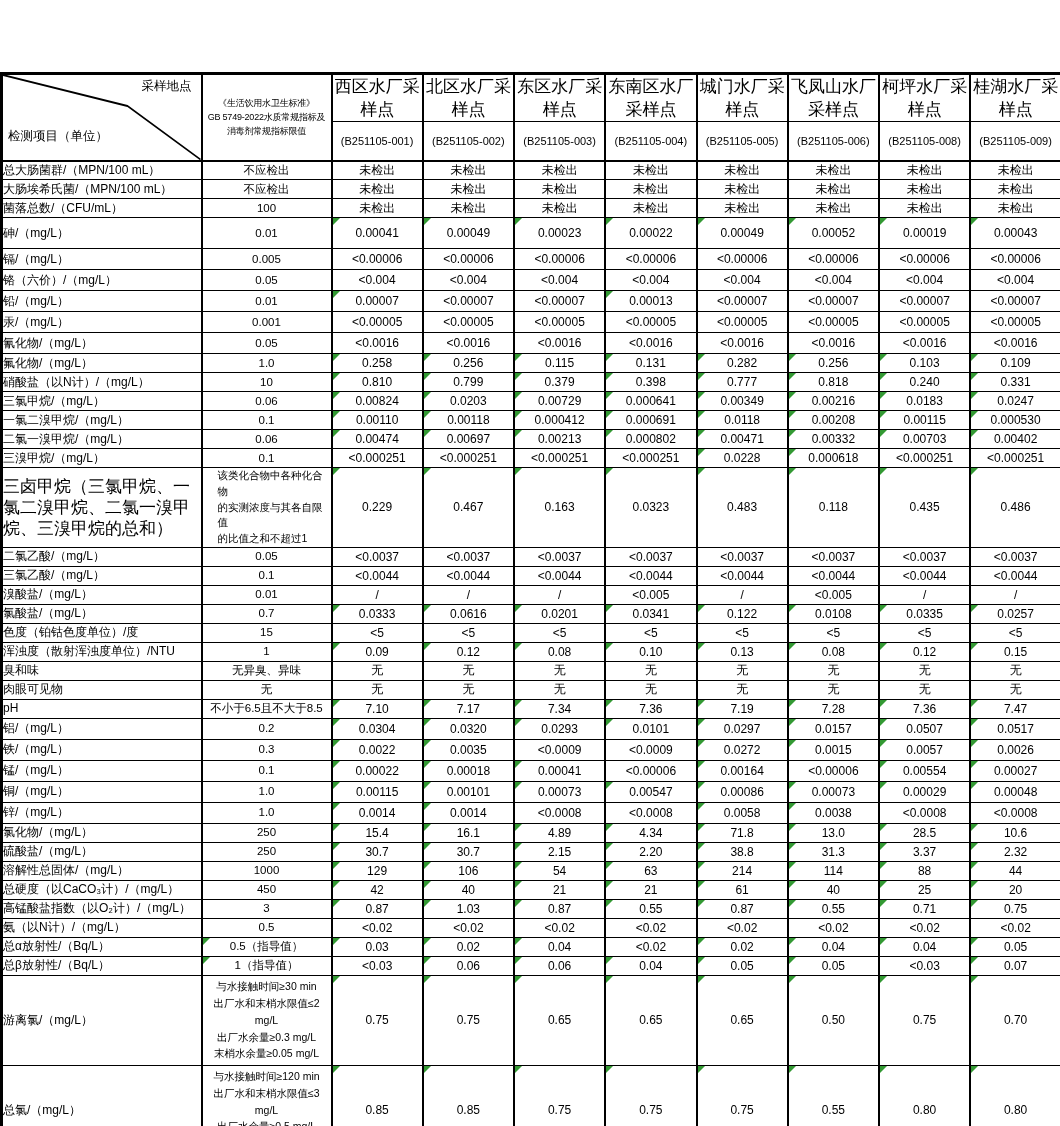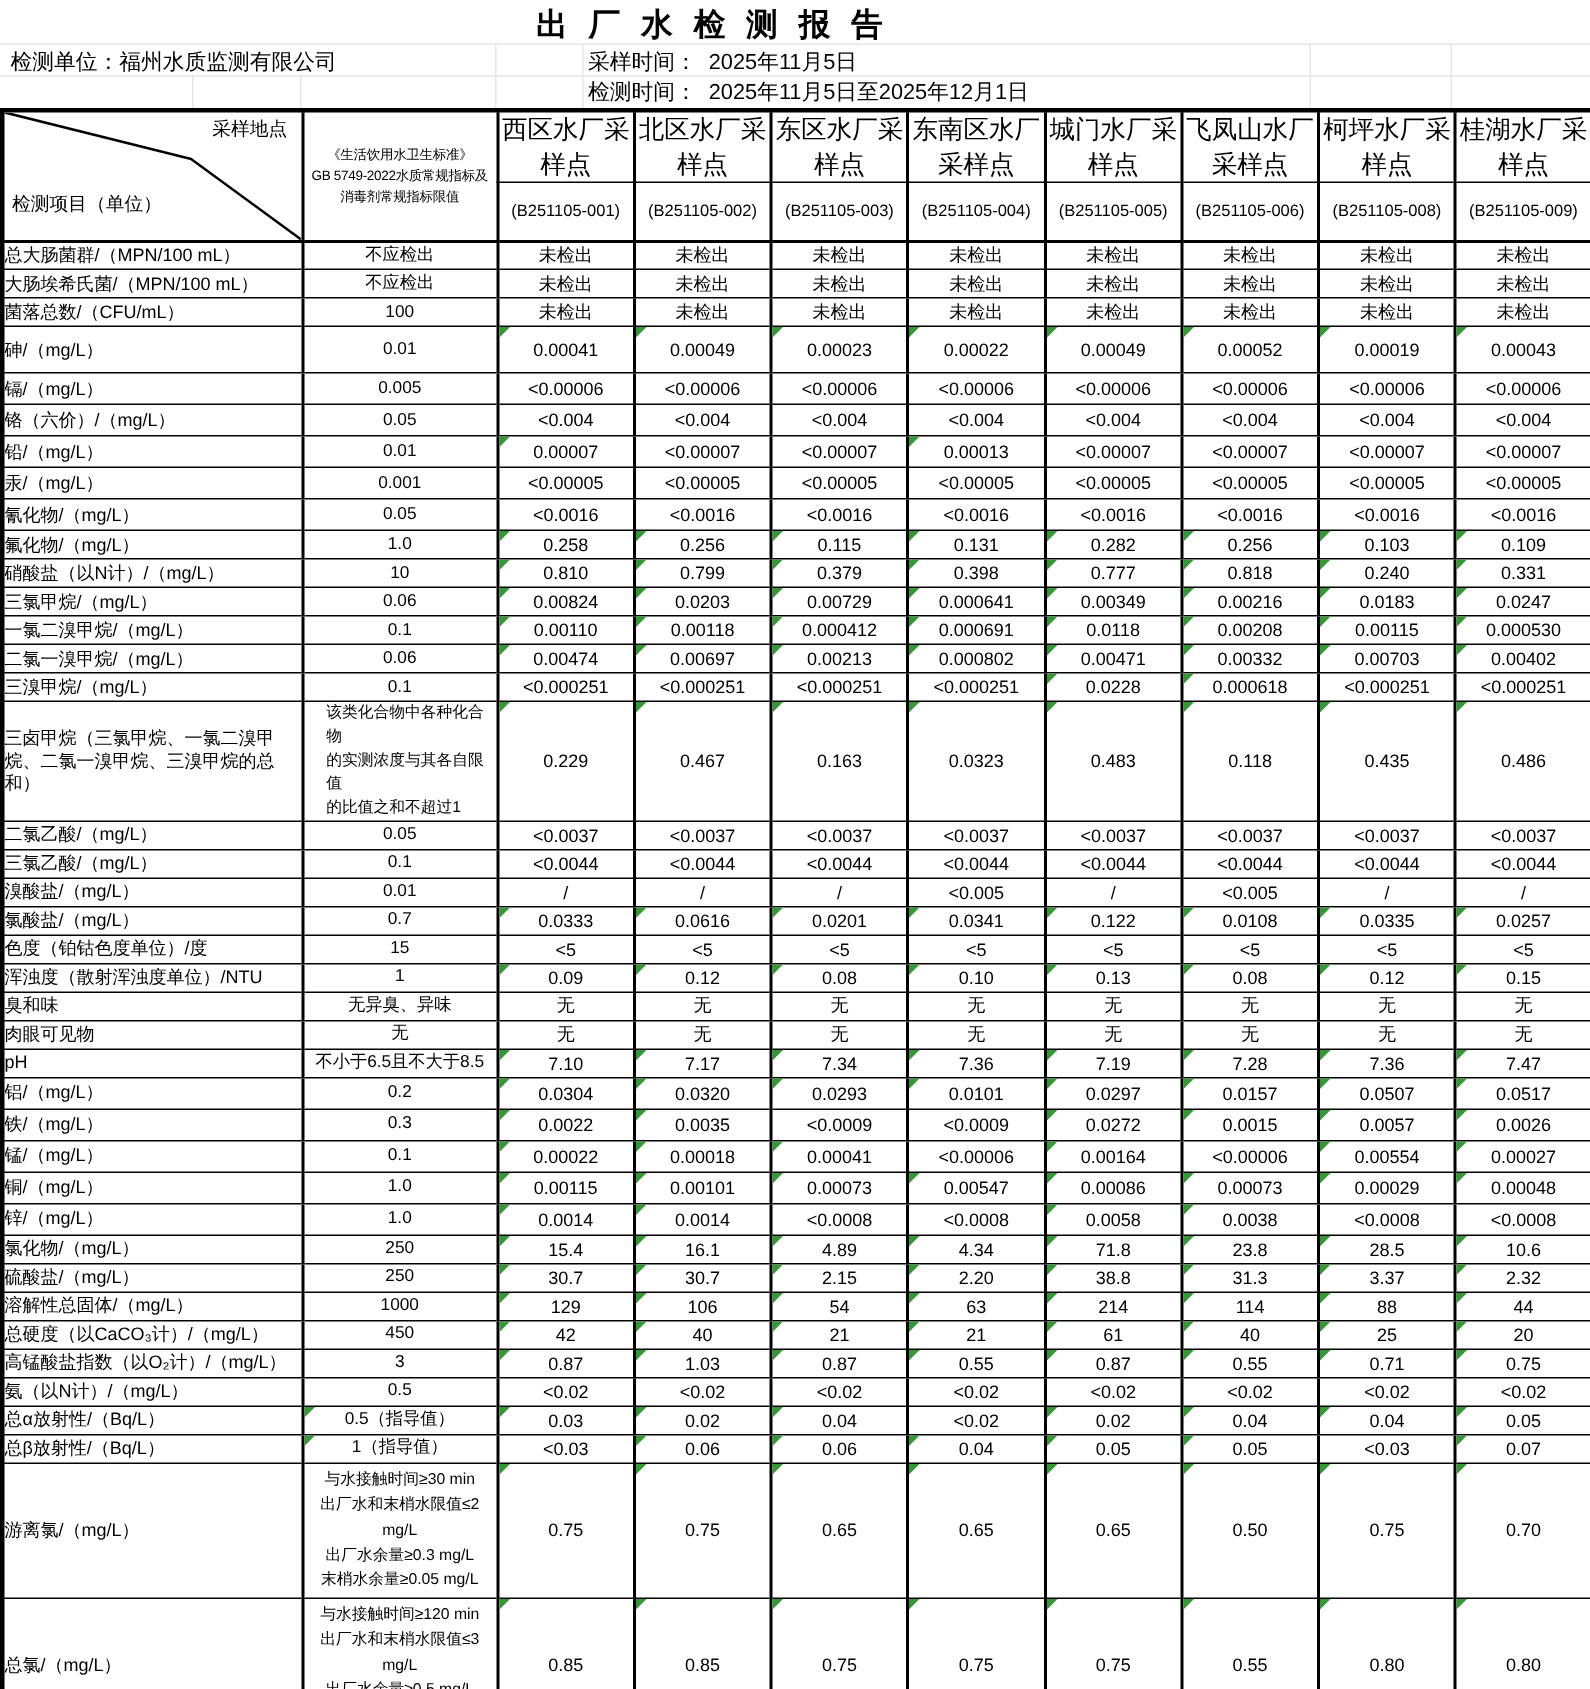--- a/index.html
+++ b/index.html
@@ -24,48 +24,33 @@
   td.val{text-align:center;font-size:12px;}
   .col-name{font-size:17px;text-align:center;}
   .col-code{font-size:11px;text-align:center;}
   .hdr2{border-bottom-width:2px !important;}
   .corner{padding:0;}
   .corner svg{position:absolute;left:0;top:0;width:100%;height:100%;display:block;}
   .c-top{position:absolute;top:3px;right:9px;font-size:12.5px;}
   .c-bot{position:absolute;bottom:15px;left:5px;font-size:12.5px;margin-top:16px;}
   .stdhdr{font-size:9px;line-height:1.6;white-space:pre-line;text-align:center;letter-spacing:-0.2px;}
   tr.r-tri td.std{font-size:10.5px;text-align:left;padding-left:15px;white-space:pre-line;line-height:1.5;}
-  tr.r-tri td.lab{font-size:12px;}
+  tr.r-tri td.lab{font-size:17px;}
   tr.r-cl td.std{font-size:10.5px;white-space:pre-line;line-height:1.6;text-align:center;}
   tr.concl td{font-weight:bold;font-size:13.5px;text-align:center;border-top-width:2px;}
   tr.concl td.c-lab{font-size:14px;}
   
   td.mark::before{content:"";position:absolute;left:0;top:0;width:0;height:0;
     border-style:solid;border-width:7px 7px 0 0;
     border-color:var(--flag,#339933) transparent transparent transparent;}
 </style>
 </head>
 <body>
 
 <div class="page">
-  <div class="topband">
-    <div class="title">出厂水检测报告</div>
-    <div class="org">检测单位：福州水质监测有限公司</div>
-    <div class="stime"><b>采样时间：</b><span>2025年11月5日</span></div>
-    <div class="ttime"><b>检测时间：</b><span>2025年11月5日至2025年12月1日</span></div>
-
-    <div class="gl" style="left:0;top:29px;width:1060px;height:1px;"></div>
-    <div class="gl" style="left:0;top:50px;width:1060px;height:1px;"></div>
-    <div class="gl" style="left:330px;top:29px;width:1px;height:43px;"></div>
-    <div class="gl" style="left:388px;top:29px;width:1px;height:43px;"></div>
-    <div class="gl" style="left:873px;top:29px;width:1px;height:43px;"></div>
-    <div class="gl" style="left:967px;top:29px;width:1px;height:43px;"></div>
-    <div class="gl" style="left:128px;top:50px;width:1px;height:22px;"></div>
-    <div class="gl" style="left:200px;top:50px;width:1px;height:22px;"></div>
-  </div>
 
   <table class="rpt" id="rpt">
     <colgroup>
       <col style="width:200px">
         <col style="width:130px">
       <col style="width:91.25px">
         <col style="width:91.25px">
         <col style="width:91.25px">
         <col style="width:91.25px">
       <col style="width:91.25px">
@@ -468,21 +453,21 @@
           <td class="val">&lt;0.0008</td>
         </tr>
         <tr style="height: 19px;">
           <td class="lab">氯化物/（mg/L）</td>
           <td class="std">250</td>
           <td class="val mark">15.4</td>
           <td class="val mark">16.1</td>
           <td class="val mark">4.89</td>
           <td class="val mark">4.34</td>
           <td class="val mark">71.8</td>
-          <td class="val mark">23.8</td>
+          <td class="val mark">13.0</td>
           <td class="val mark">28.5</td>
           <td class="val mark">10.6</td>
         </tr>
         <tr style="height: 19px;">
           <td class="lab">硫酸盐/（mg/L）</td>
           <td class="std">250</td>
           <td class="val mark">30.7</td>
           <td class="val mark">30.7</td>
           <td class="val mark">2.15</td>
           <td class="val mark">2.20</td>

